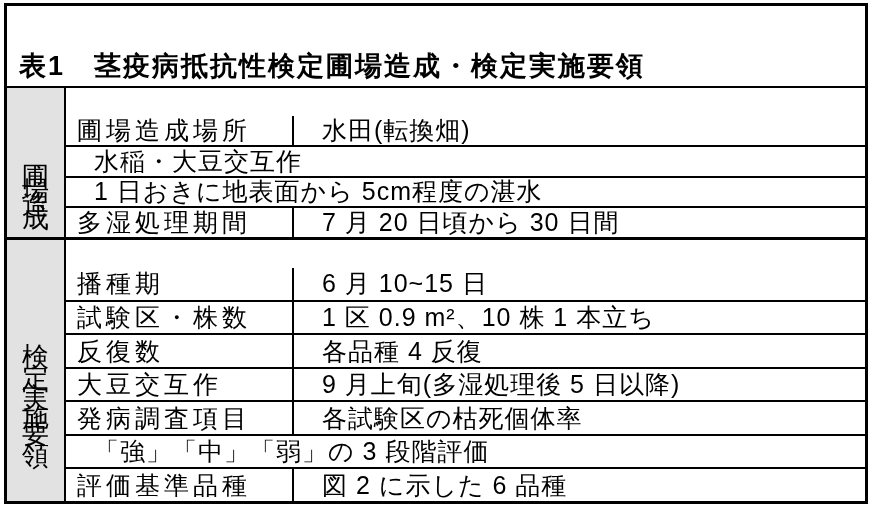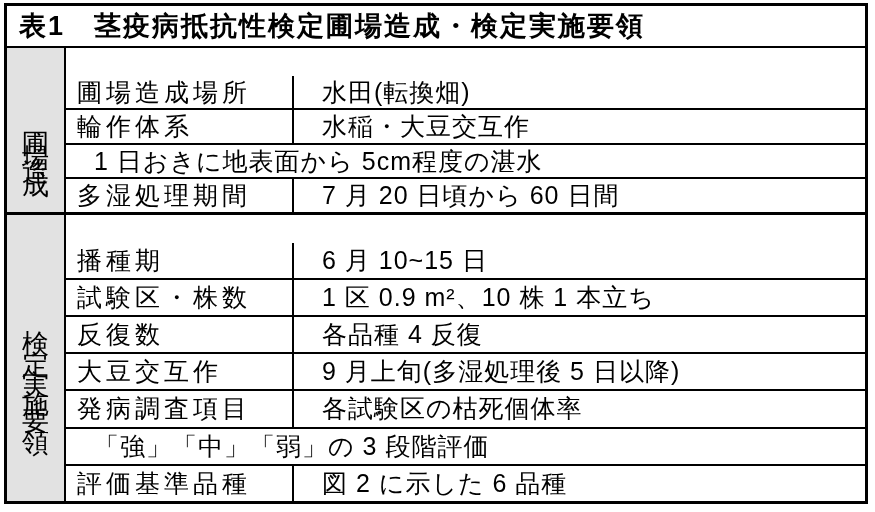--- a/index.html
+++ b/index.html
@@ -27,20 +27,21 @@
   .title-row {
     flex: 0 0 40px;
     border-bottom: 2px solid #000;
     display: flex;
     align-items: center;
     padding-left: 12px;
     font-size: 27px;
     font-weight: bold;
     letter-spacing: 2px;
     white-space: nowrap;
+    margin-top: 40px;
   }
   .section {
     display: flex;
     min-height: 0;
   }
   .section.sec0 { flex: 4 1 0; }
   .section.sec1 { flex: 7 1 0; border-top: 3px solid #000; }
   .group-cell {
     flex: 0 0 59px;
     background: #e2e2e2;
@@ -107,29 +108,28 @@
   <div class="section sec0">
     <div class="group-cell">
       <span>圃場造成</span>
     </div>
     <div class="rows">
       <div class="row">
         <div class="label-cell">圃場造成場所</div>
         <div class="value-cell">水田(転換畑)</div>
       </div>
       <div class="row">
-        <div class="label-cell">輪作体系</div>
         <div class="value-cell">水稲・大豆交互作</div>
       </div>
       <div class="row">
         <div class="value-cell">1 日おきに地表面から 5cm程度の湛水</div>
       </div>
       <div class="row">
         <div class="label-cell">多湿処理期間</div>
-        <div class="value-cell">7 月 20 日頃から 60 日間</div>
+        <div class="value-cell">7 月 20 日頃から 30 日間</div>
       </div>
     </div>
   </div>
 
   <div class="section sec1">
     <div class="group-cell">
       <span>検定実施要領</span>
     </div>
     <div class="rows">
       <div class="row">

